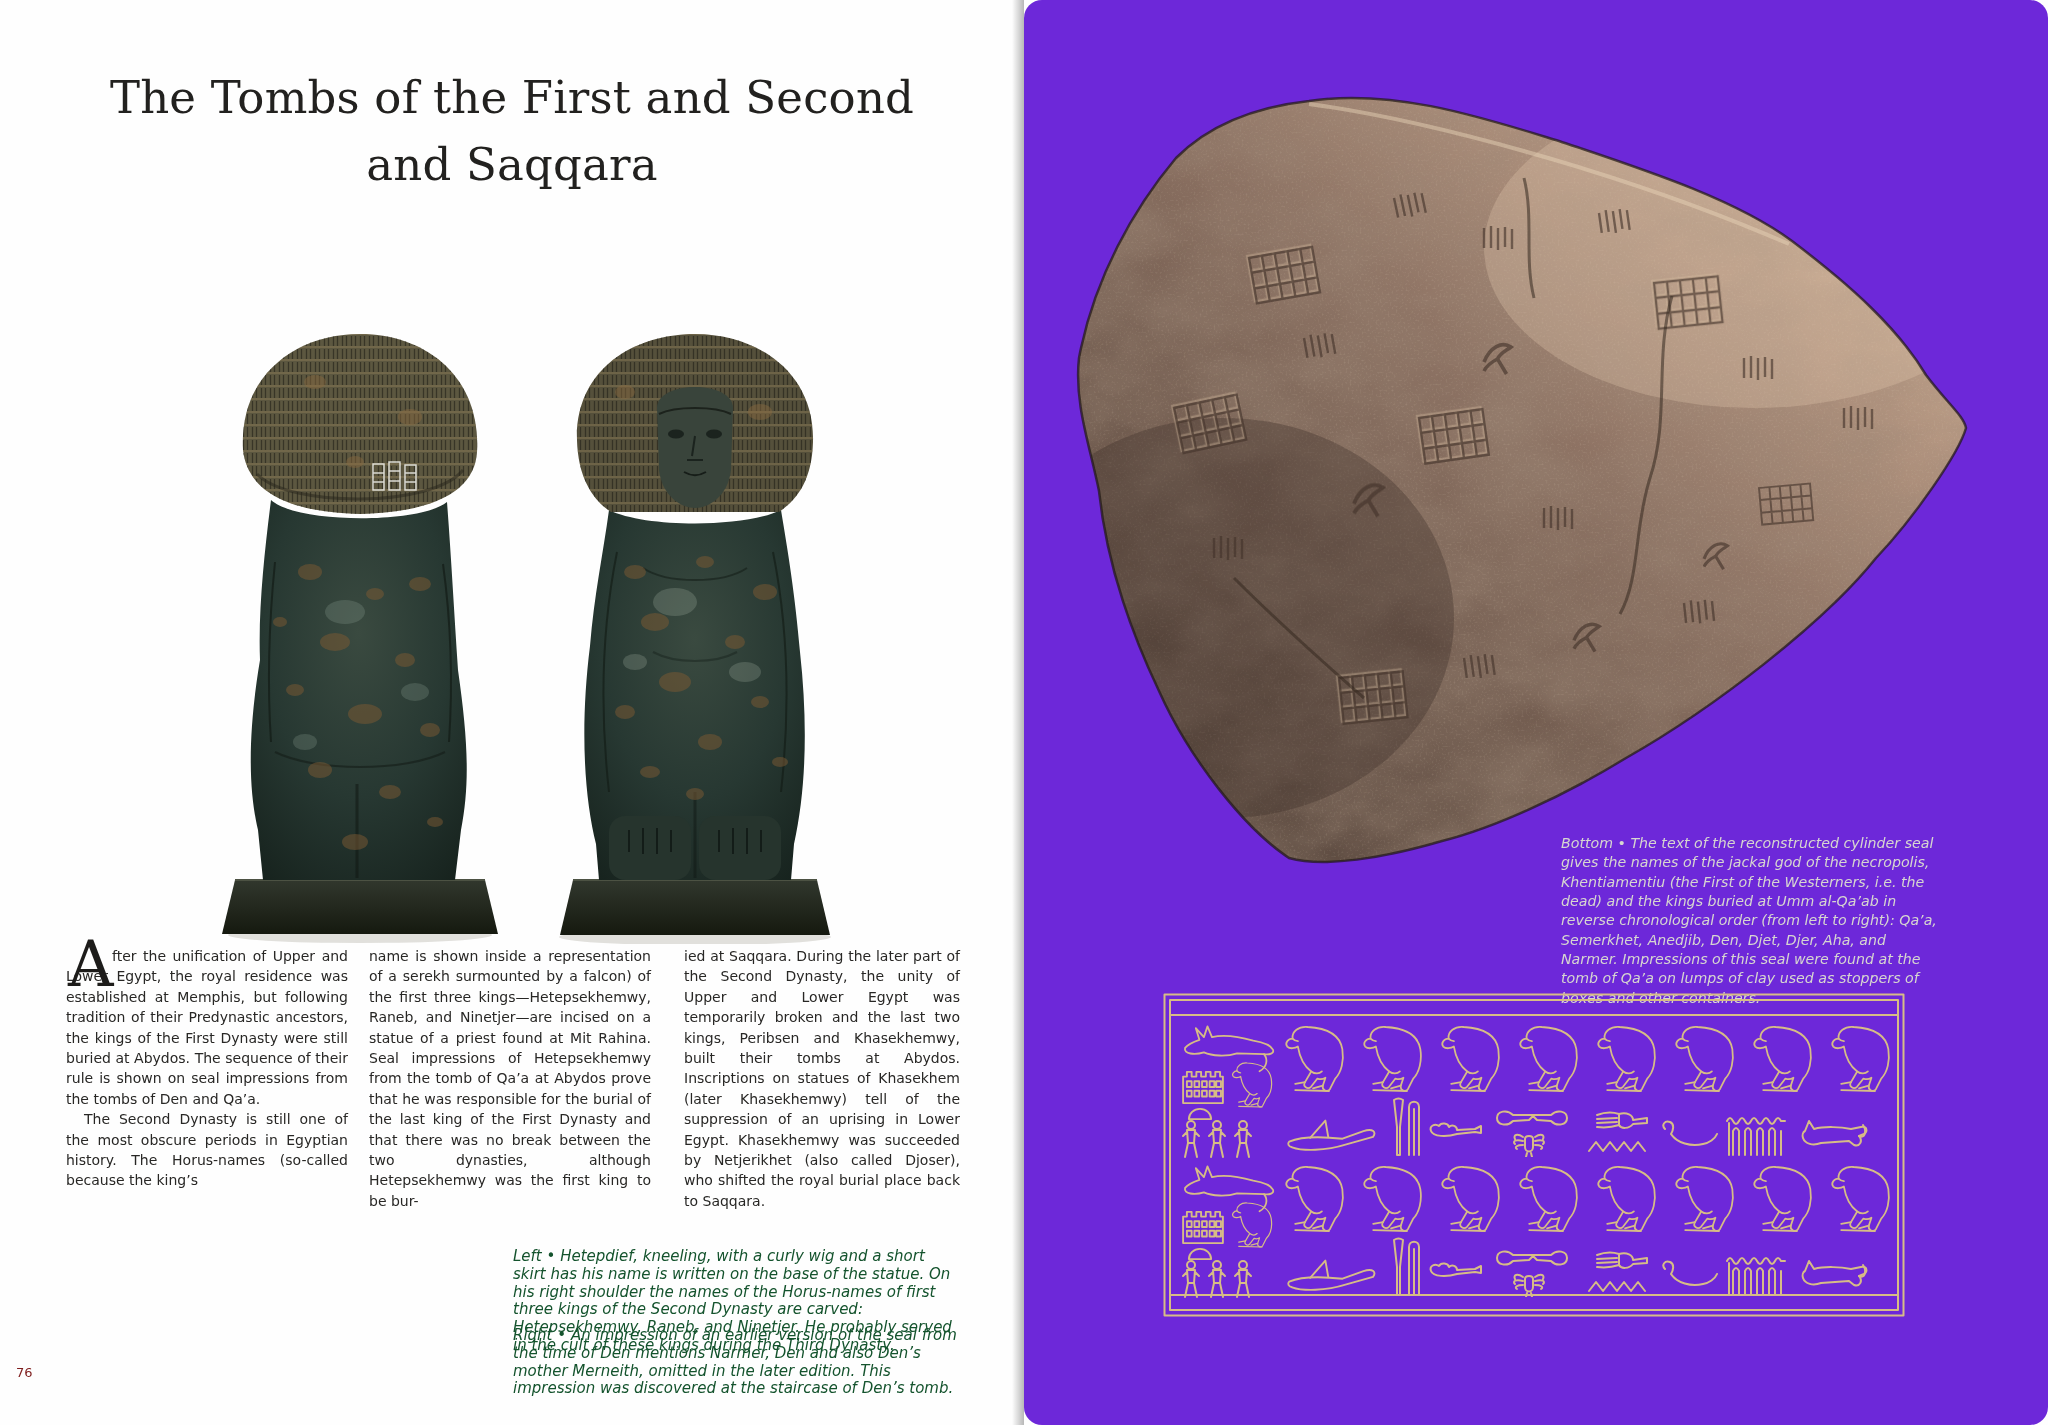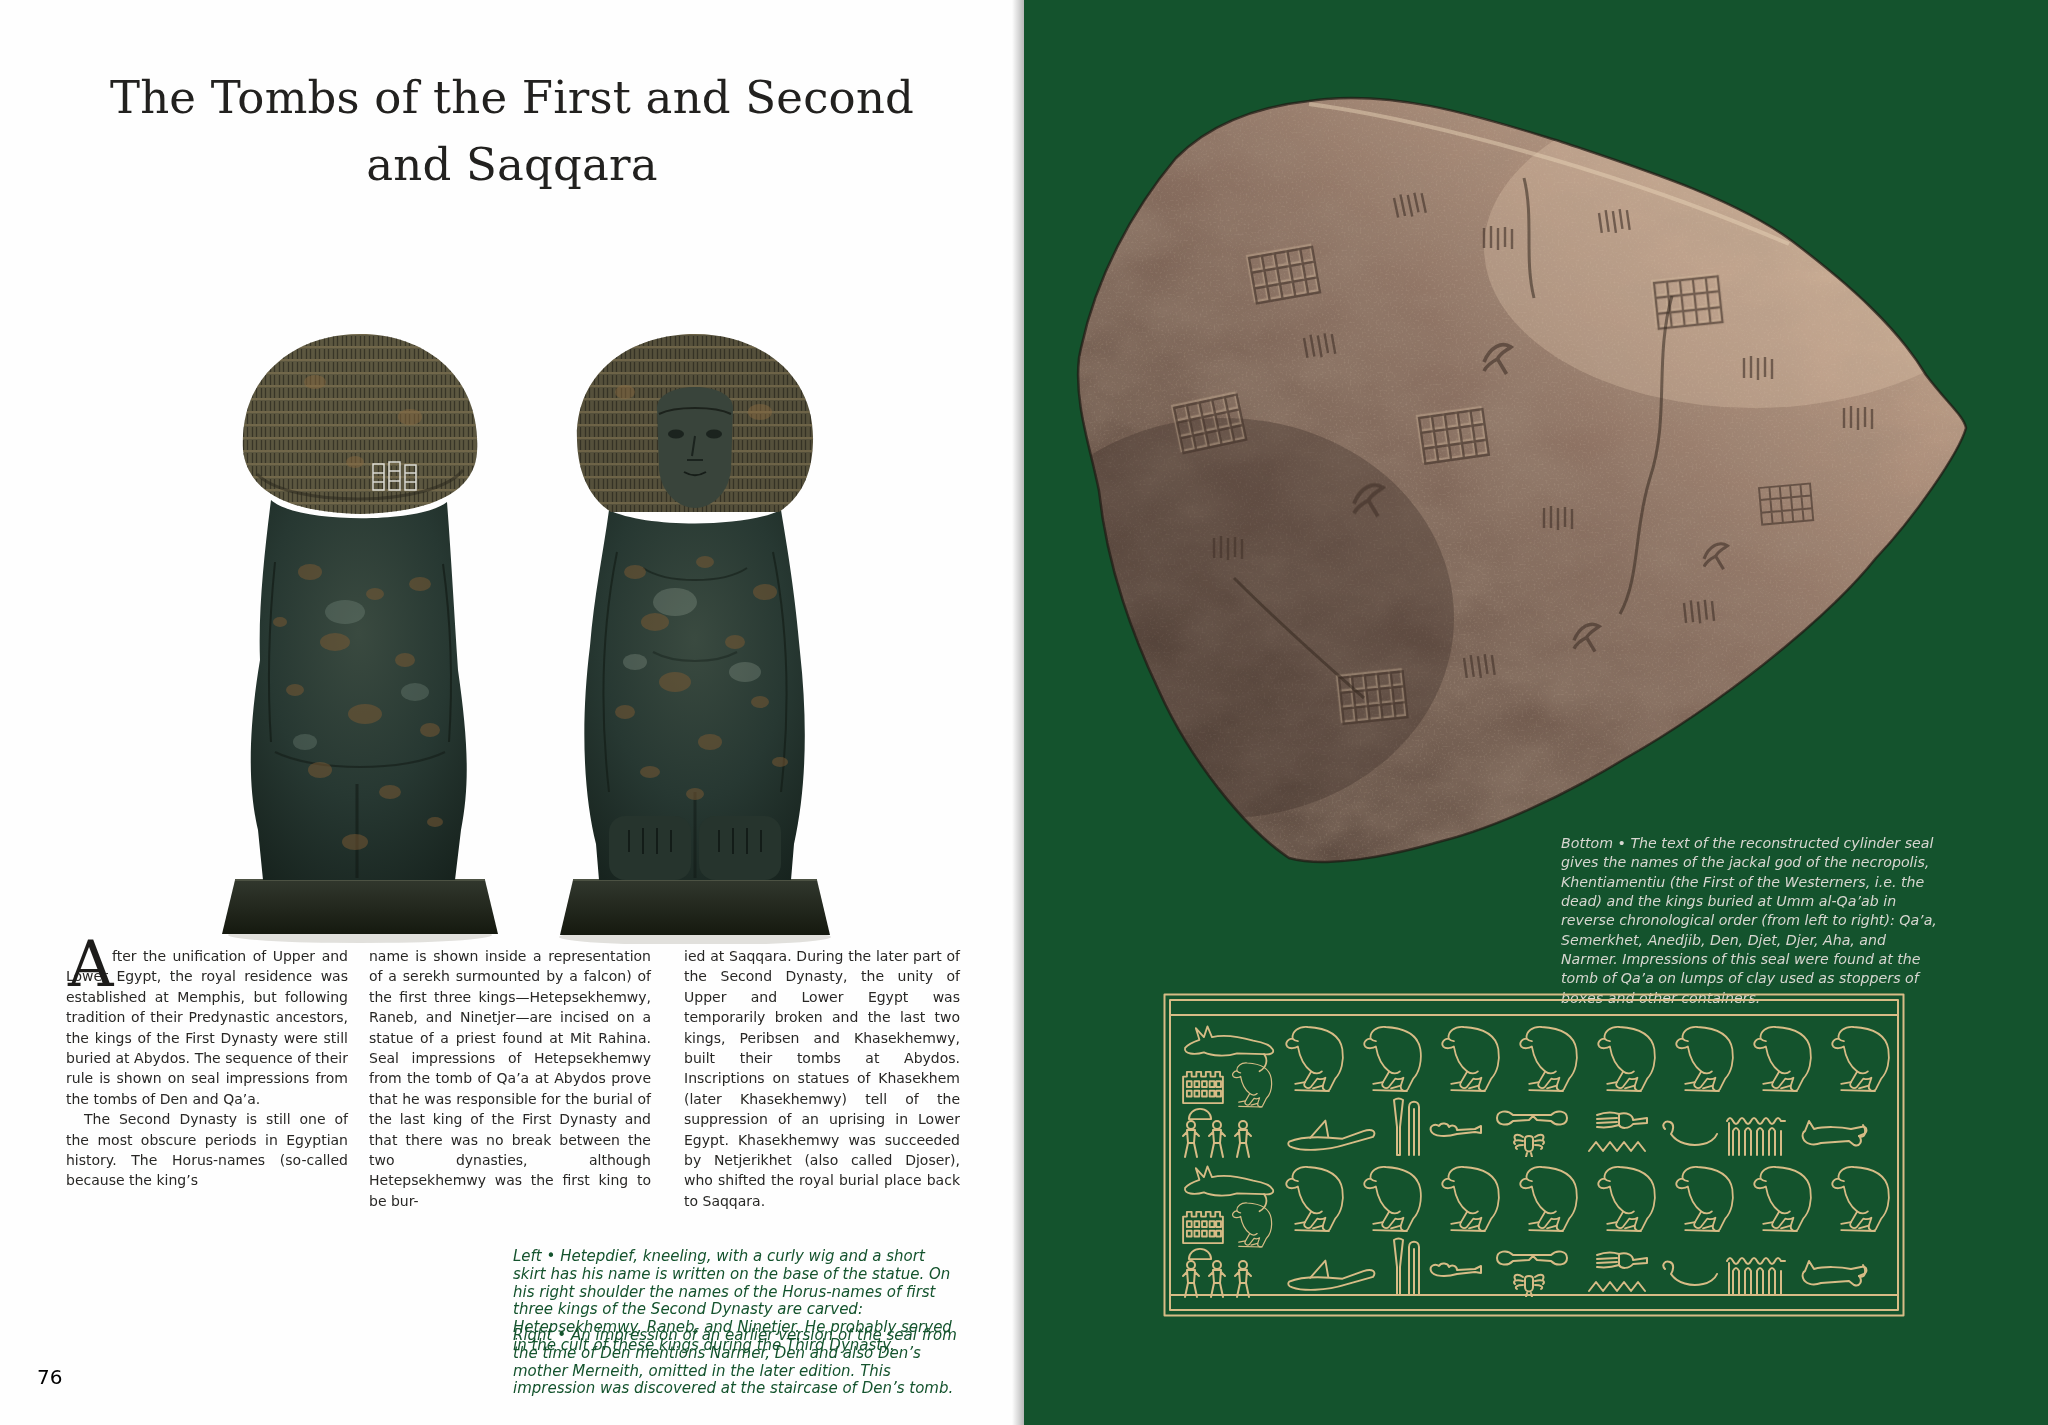--- a/index.html
+++ b/index.html
@@ -23,24 +23,24 @@
   #col2{left:369px;width:282px;}
   #col3{left:684px;width:276px;}
   .col p{margin:0;}
   .col .p2{text-indent:18px;}
   .dropcap-spacer{float:left;width:46px;height:20px;}
   .dropcap{position:absolute;left:2px;top:-13px;font-family:"DejaVu Serif","Liberation Serif",serif;
            font-size:63px;line-height:1;color:#1d1c1a;}
   .caption{left:513px;width:447px;font-style:italic;font-size:15px;line-height:17.8px;color:#14532d;}
   #cap-left{top:1233px;}
   #cap-right{top:1311px;margin-top:16px;}
-  .pagenum{left:37px;top:1365px;font-size:20px;color:#000000;}
+  .pagenum{left:16px;top:1365px;font-size:13px;color:#7f1d1d;}
 
   
-  .page-right{position:absolute;left:1024px;top:0;width:1024px;height:1425px;background:#14532d;}
+  .page-right{position:absolute;left:1024px;top:0;width:1024px;height:1425px;background:#6d28d9;border-radius:18px;}
   .seal-fig{left:30px;top:58px;}
   .photo-caption{left:537px;top:820px;width:376px;font-style:italic;
                  font-size:14.2px;line-height:19.3px;color:#d7d6d0;}
   .drawing-fig{left:139px;top:993px;}
 </style>
 </head>
 <body>
 
 <div class="spread">
 

